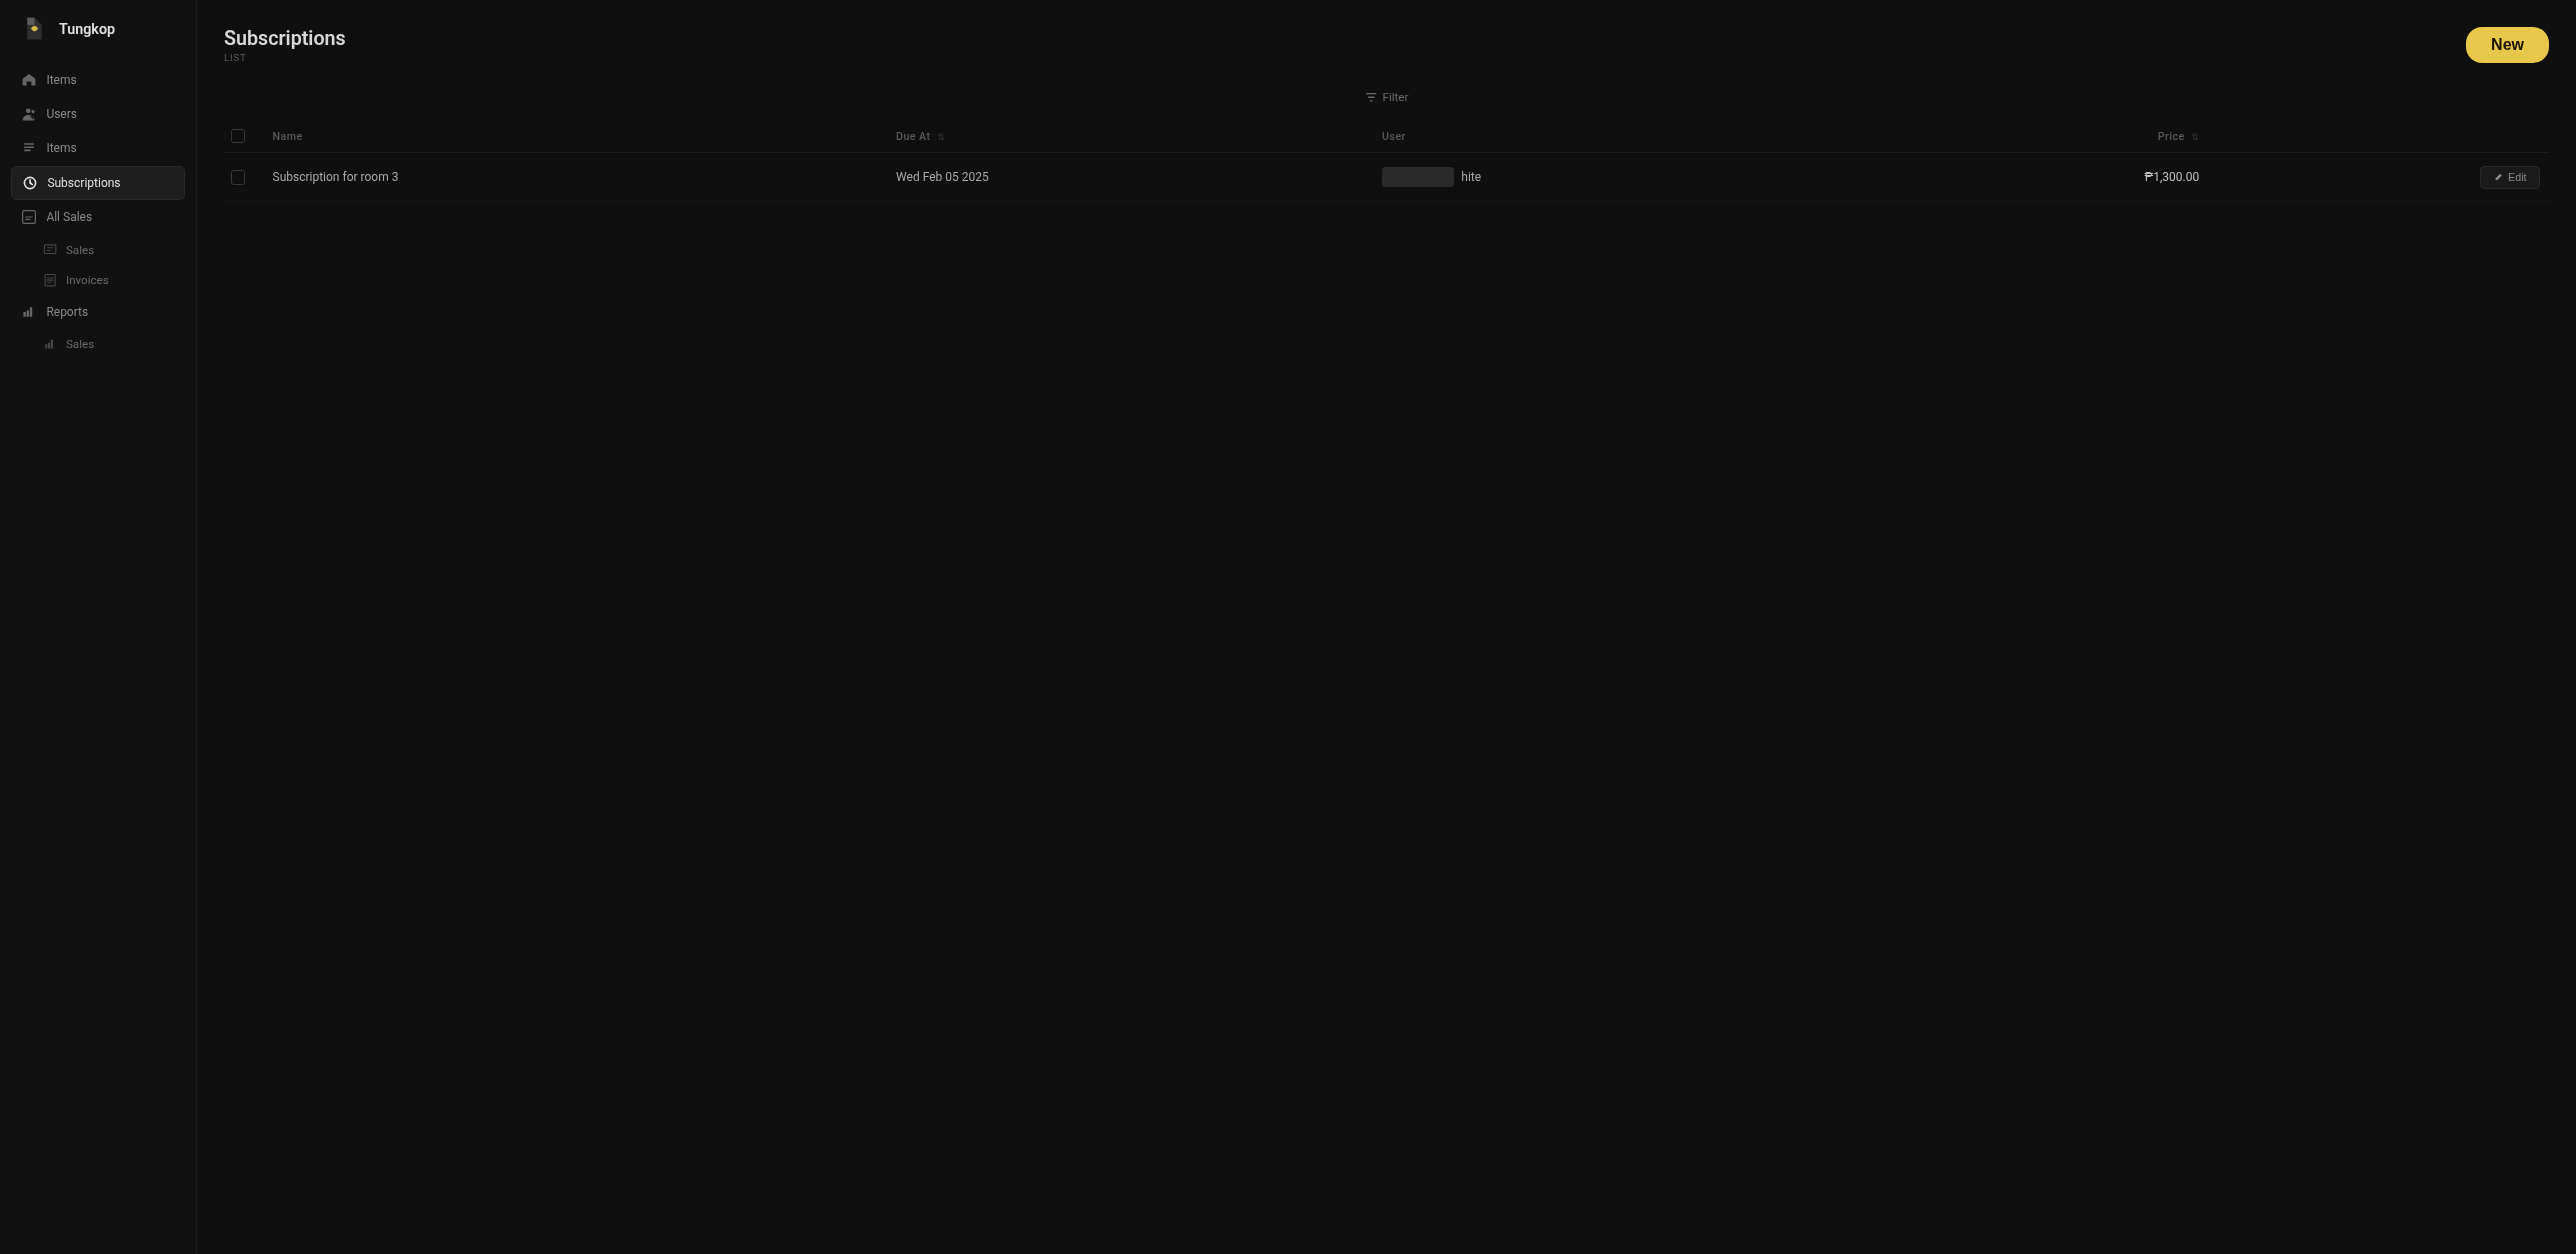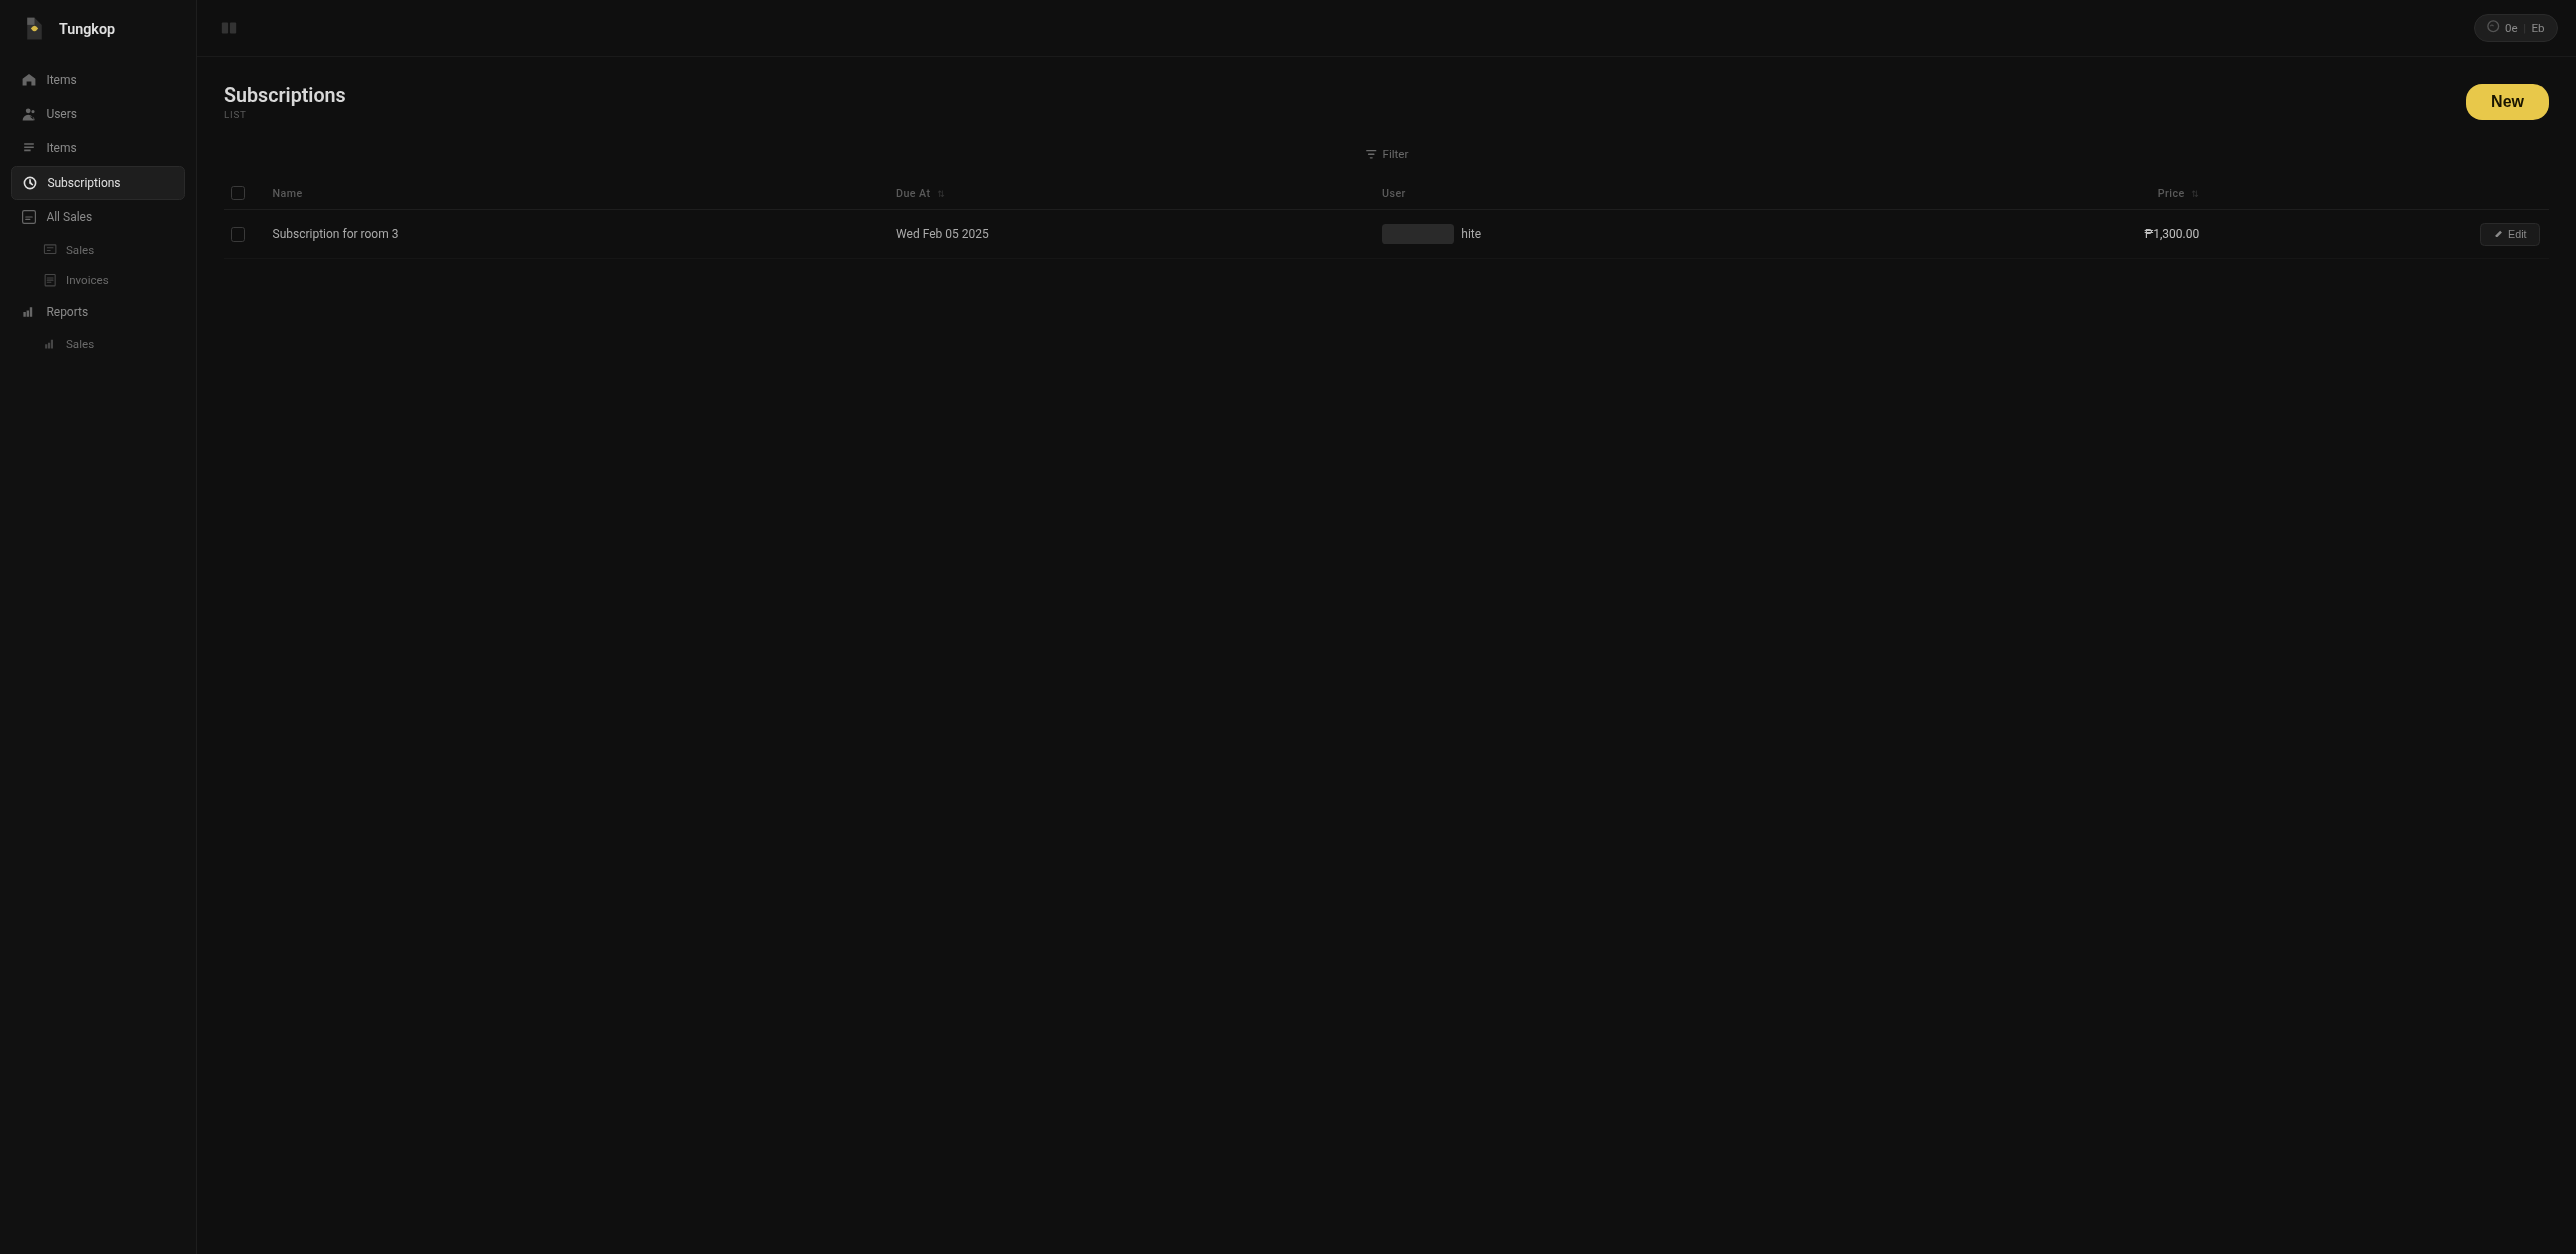--- a/index.html
+++ b/index.html
@@ -441,43 +441,20 @@
             <path d="M3 16h3v-6H3v6zm4 0h3V8H7v8zm4 0h3V4h-3v12z"></path>
           </svg>
         </span>
         <span>Sales</span>
       </div>
     </nav>
   </aside>
 
   <div class="main-content">
 
-    <div class="top-bar">
-      <div class="top-bar-left">
-        <div class="sidebar-toggle">
-          <svg width="18" height="18" viewBox="0 0 20 20" fill="currentColor">
-            <rect x="2" y="4" width="7" height="12" rx="1" opacity="0.4"></rect>
-            <rect x="11" y="4" width="7" height="12" rx="1" opacity="0.4"></rect>
-          </svg>
-        </div>
-      </div>
-      <div class="top-bar-right">
-        <div class="user-badge">
-          <span>
-            <svg width="12.5" height="12.5" viewBox="0 0 14 14" fill="currentColor" style="opacity:0.5">
-              <circle cx="7" cy="7" r="6" fill="none" stroke="currentColor" stroke-width="1.5"></circle>
-              <path d="M4 7a1.5 1.5 0 013 0" stroke="currentColor" fill="none" stroke-width="1.2"></path>
-            </svg>
-          </span>
-          <span>0e</span>
-          <span style="color:#3a3a3a">|</span>
-          <span>Eb</span>
-        </div>
-      </div>
-    </div>
 
     <div class="page-content">
       <div class="page-header">
         <div class="page-title-area">
           <h1 class="page-title">Subscriptions</h1>
           <span class="page-subtitle">LIST</span>
         </div>
         <button class="new-button">New</button>
       </div>
 

